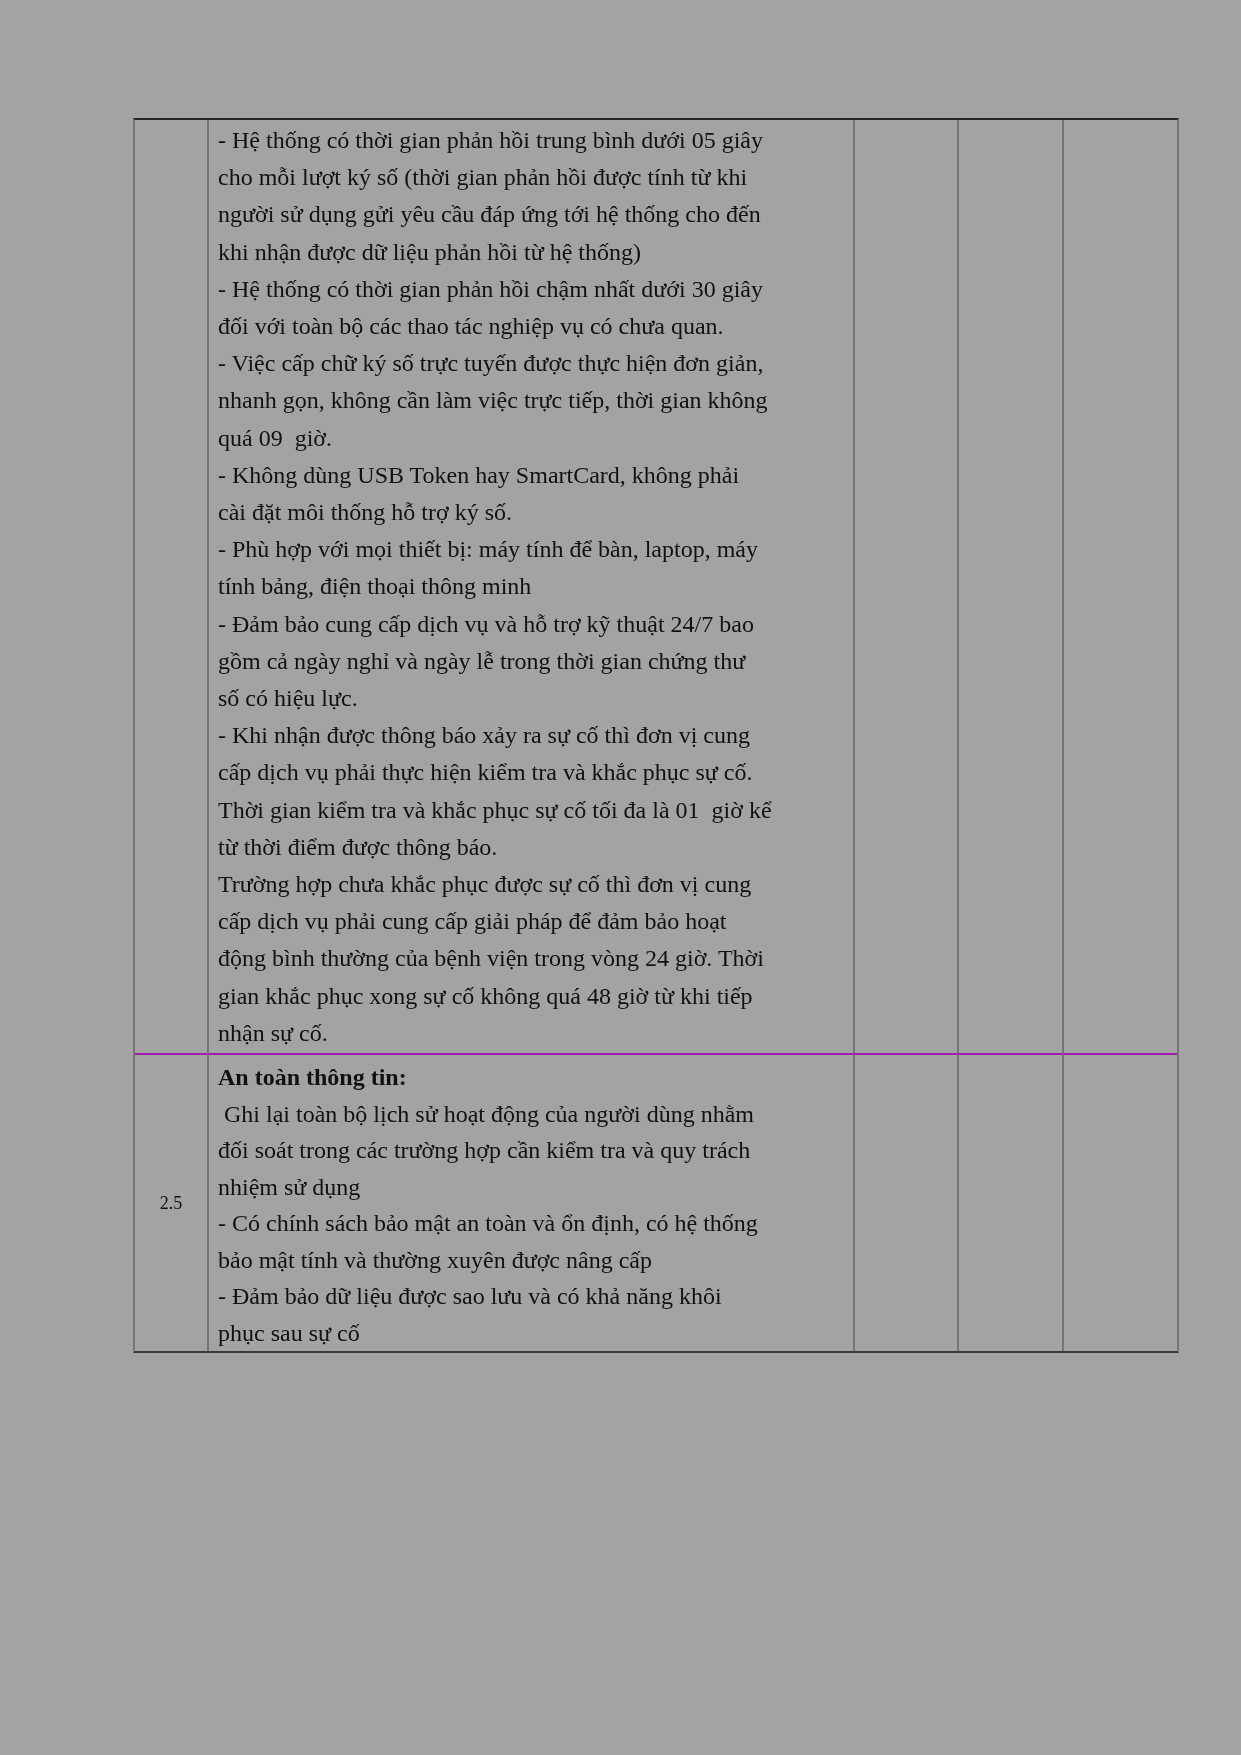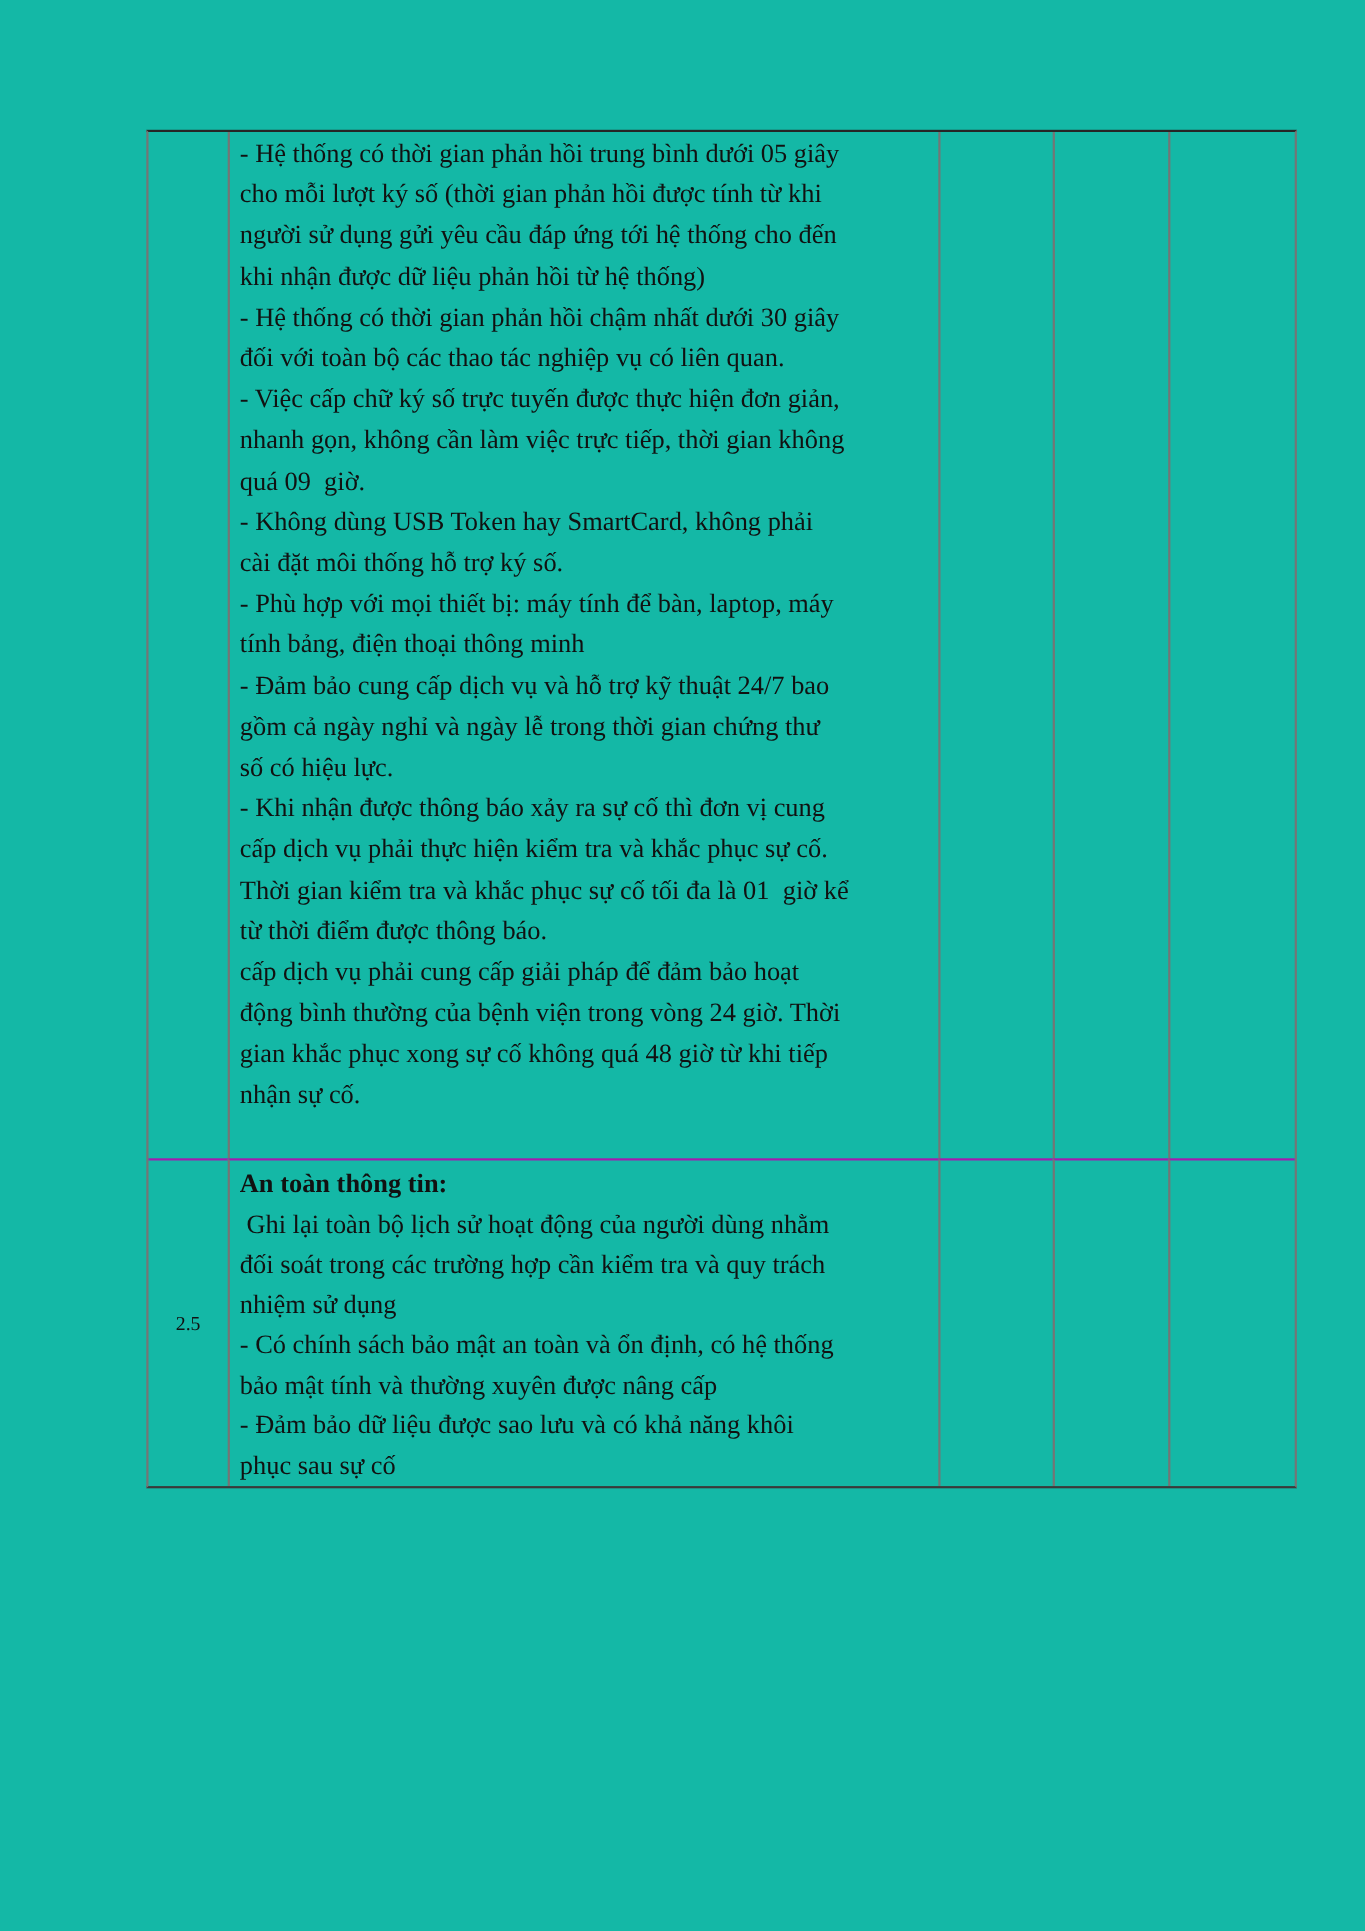--- a/index.html
+++ b/index.html
@@ -4,21 +4,21 @@
 <style>
   html, body {
     margin: 0;
     padding: 0;
     background: #ffffff;
   }
   .page {
     position: relative;
     width: 1241px;
     height: 1755px;
-    background: #14b8a6;
+    background: #a3a3a3;
     overflow: hidden;
     font-family: "Liberation Serif", "DejaVu Serif", serif;
     color: #111111;
   }
   .doc-table {
     position: absolute;
     left: 133px;
     top: 118px;
     width: 1046px;
     height: 1235px;
@@ -63,35 +63,36 @@
 <div class="page">
   <div class="doc-table">
 
     <div class="cell num-cell"></div>
     <div class="cell v-border text-cell">
         <div class="ln">- Hệ thống có thời gian phản hồi trung bình dưới 05 giây</div>
         <div class="ln">cho mỗi lượt ký số (thời gian phản hồi được tính từ khi</div>
         <div class="ln">người sử dụng gửi yêu cầu đáp ứng tới hệ thống cho đến</div>
         <div class="ln">khi nhận được dữ liệu phản hồi từ hệ thống)</div>
         <div class="ln">- Hệ thống có thời gian phản hồi chậm nhất dưới 30 giây</div>
-        <div class="ln">đối với toàn bộ các thao tác nghiệp vụ có liên quan.</div>
+        <div class="ln">đối với toàn bộ các thao tác nghiệp vụ có chưa quan.</div>
         <div class="ln">- Việc cấp chữ ký số trực tuyến được thực hiện đơn giản,</div>
         <div class="ln">nhanh gọn, không cần làm việc trực tiếp, thời gian không</div>
         <div class="ln">quá 09  giờ.</div>
         <div class="ln">- Không dùng USB Token hay SmartCard, không phải</div>
         <div class="ln">cài đặt môi thống hỗ trợ ký số.</div>
         <div class="ln">- Phù hợp với mọi thiết bị: máy tính để bàn, laptop, máy</div>
         <div class="ln">tính bảng, điện thoại thông minh</div>
         <div class="ln">- Đảm bảo cung cấp dịch vụ và hỗ trợ kỹ thuật 24/7 bao</div>
         <div class="ln">gồm cả ngày nghỉ và ngày lễ trong thời gian chứng thư</div>
         <div class="ln">số có hiệu lực.</div>
         <div class="ln">- Khi nhận được thông báo xảy ra sự cố thì đơn vị cung</div>
         <div class="ln">cấp dịch vụ phải thực hiện kiểm tra và khắc phục sự cố.</div>
         <div class="ln">Thời gian kiểm tra và khắc phục sự cố tối đa là 01  giờ kể</div>
         <div class="ln">từ thời điểm được thông báo.</div>
+        <div class="ln">Trường hợp chưa khắc phục được sự cố thì đơn vị cung</div>
         <div class="ln">cấp dịch vụ phải cung cấp giải pháp để đảm bảo hoạt</div>
         <div class="ln">động bình thường của bệnh viện trong vòng 24 giờ. Thời</div>
         <div class="ln">gian khắc phục xong sự cố không quá 48 giờ từ khi tiếp</div>
         <div class="ln">nhận sự cố.</div>
       </div>
     <div class="cell v-border"></div>
     <div class="cell v-border"></div>
     <div class="cell v-border"></div>
 
     <div class="cell h-border num-cell">2.5</div>

